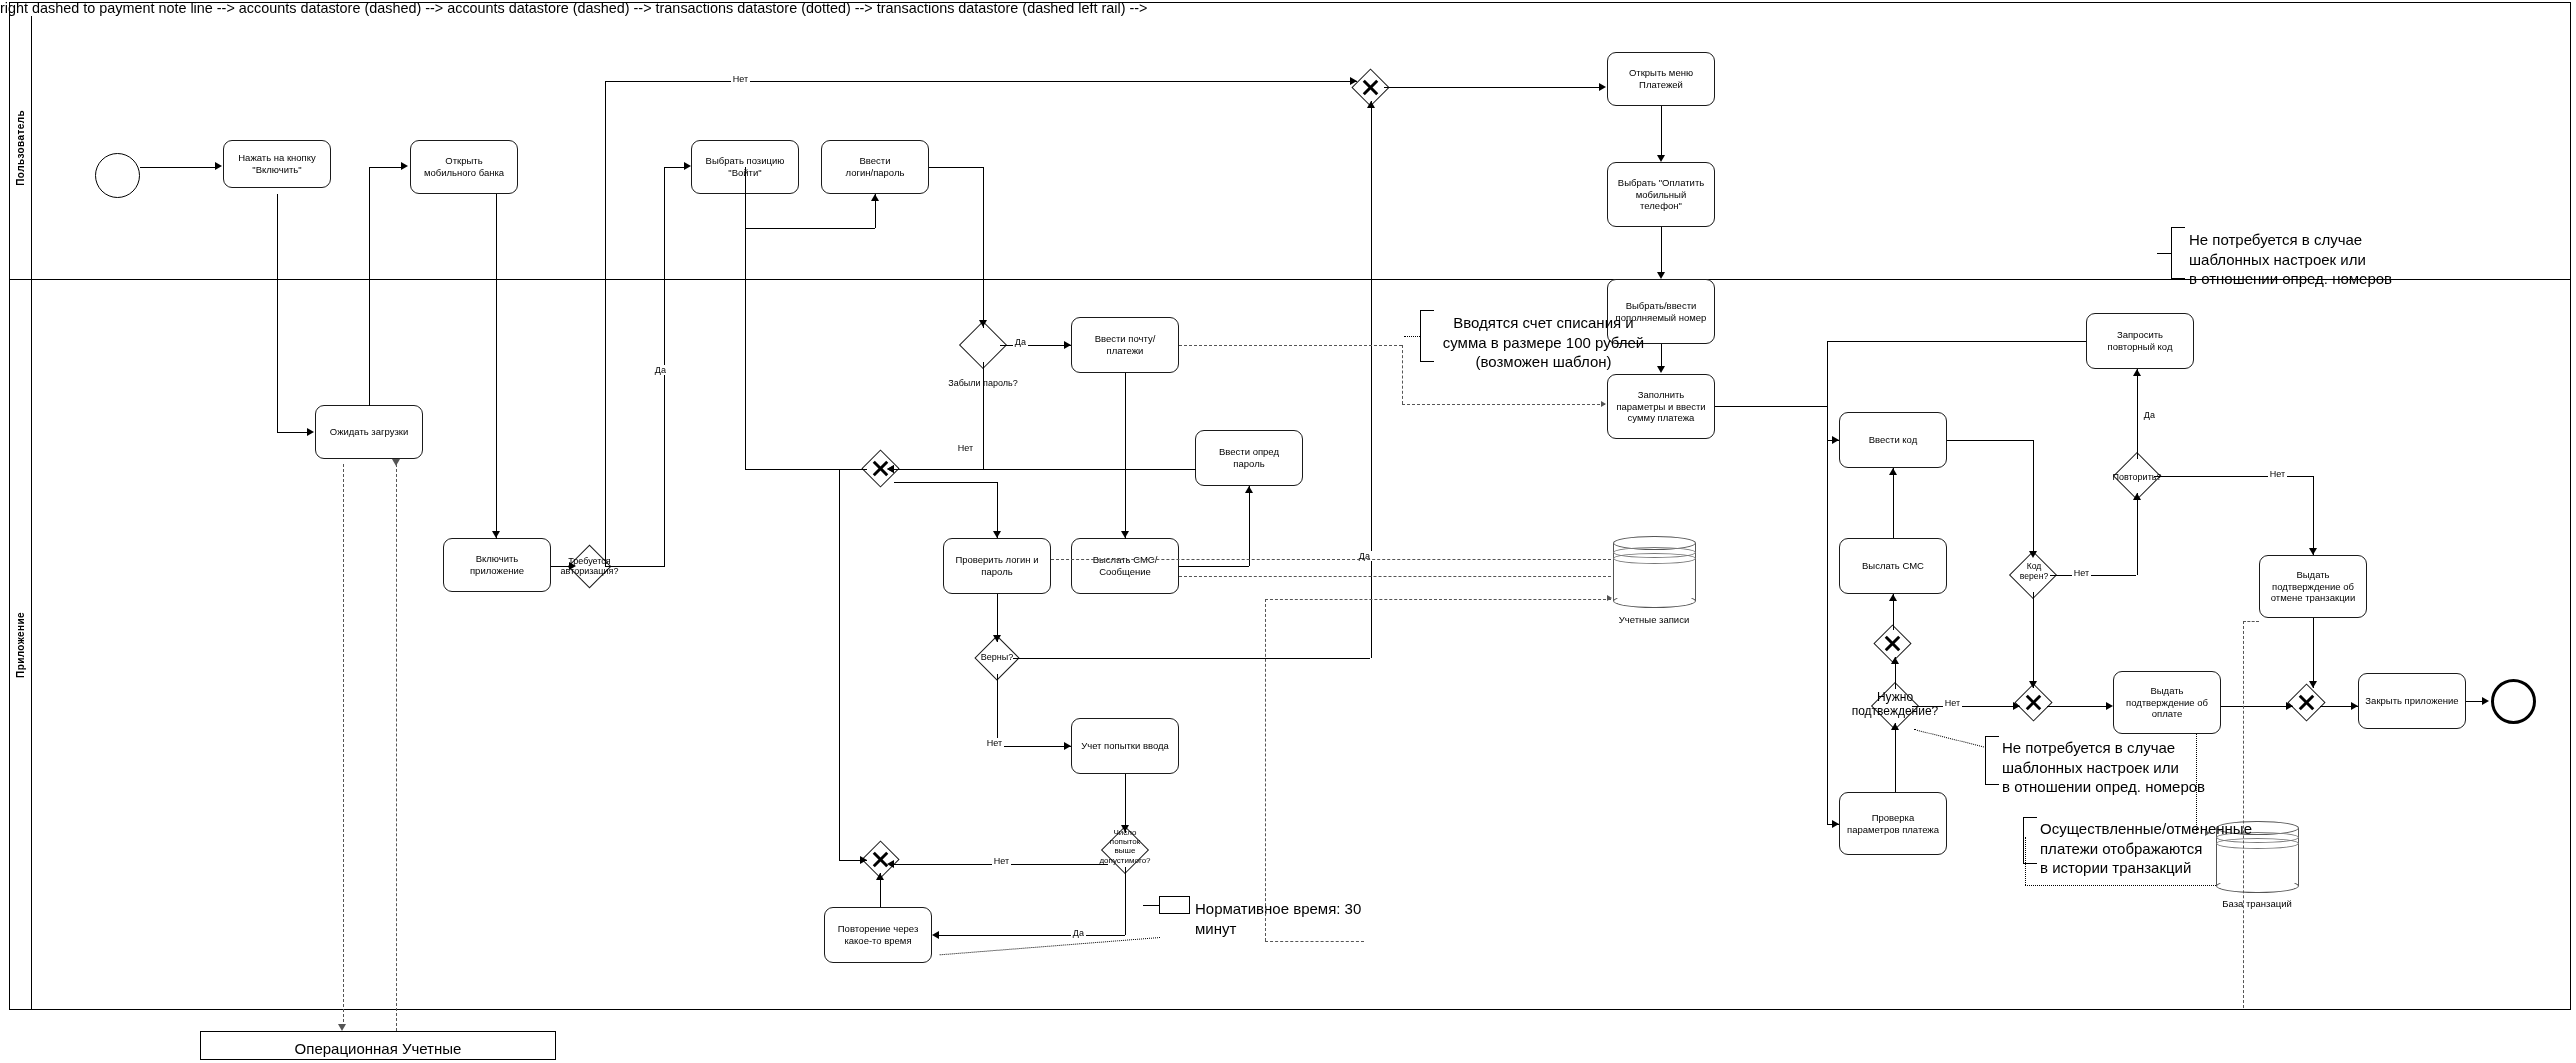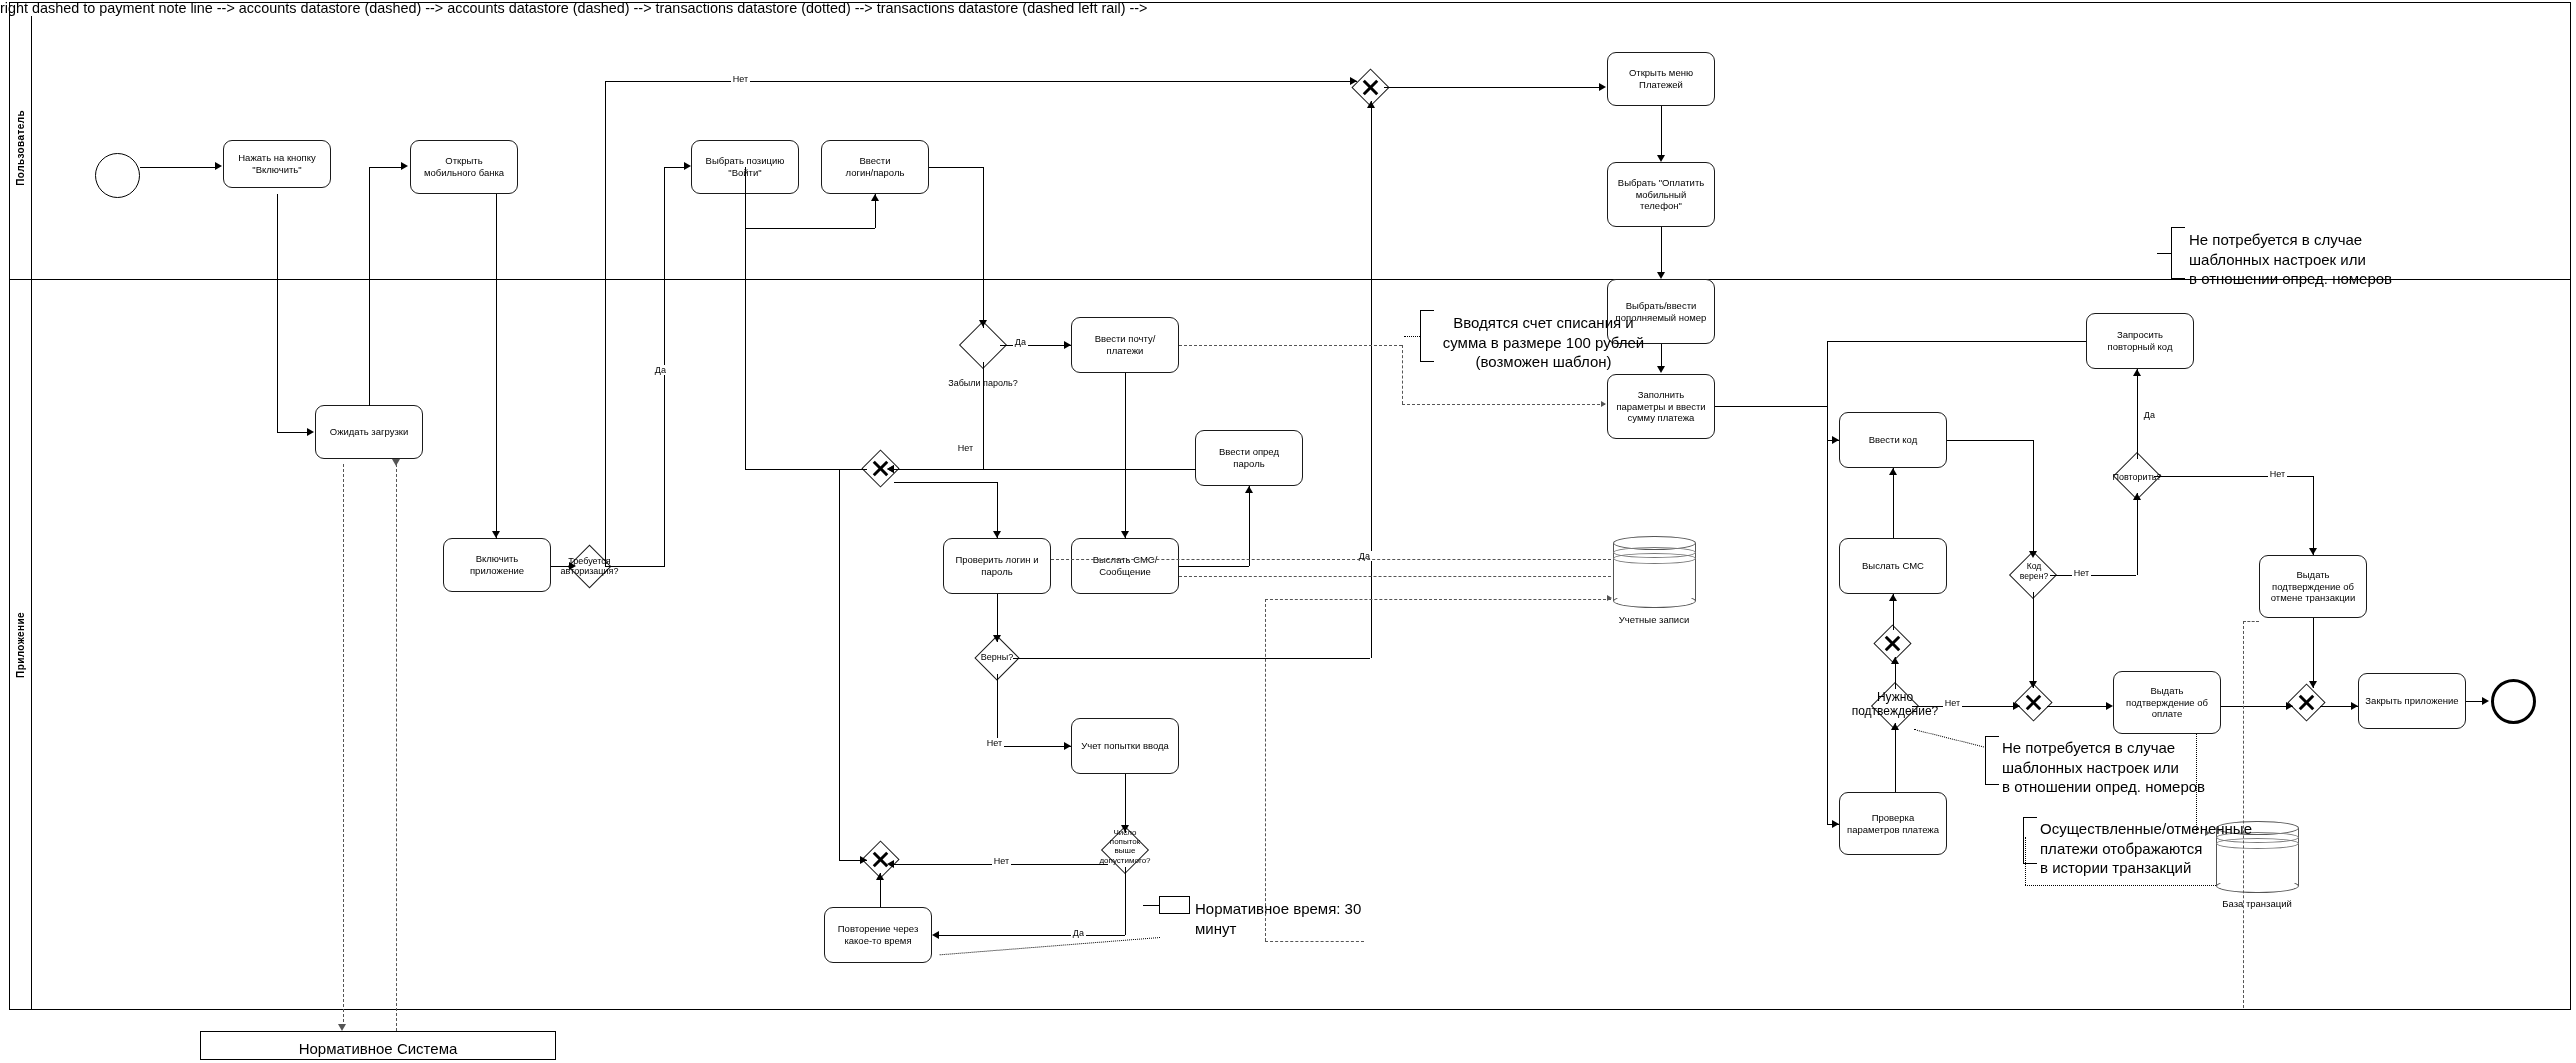--- a/index.html
+++ b/index.html
@@ -85,21 +85,21 @@
   <div class="lane-label" style="left:9px; top:16px; width:23.4px; height:263px;">
     <span>Пользователь</span>
   </div>
   <div class="lane-label" style="left:9px; top:279px; width:23.4px; height:731px;">
     <span>Приложение</span>
   </div>
   <div class="lane-div" style="left:9px; top:279px; width:2562px;"></div>
 
   
   <div class="note-box" style="left:200px; top:1031px; width:356px; height:29px;"></div>
-  <div class="note" style="left:200px; top:1039px; width:356px; text-align:center;">Нормативное Система</div>
+  <div class="note" style="left:200px; top:1039px; width:356px; text-align:center;">Операционная Учетные</div>
 
   
   <div class="task" style="left:223px; top:140px; width:108px; height:48px; white-space:pre-line;">Нажать на кнопку
 "Включить"</div>
 
   <div class="task" style="left:315px; top:405px; width:108px; height:54px; white-space:pre-line;">Ожидать загрузки</div>
 
   <div class="task" style="left:410px; top:140px; width:108px; height:54px; white-space:pre-line;">Открыть
 мобильного банка</div>
 

